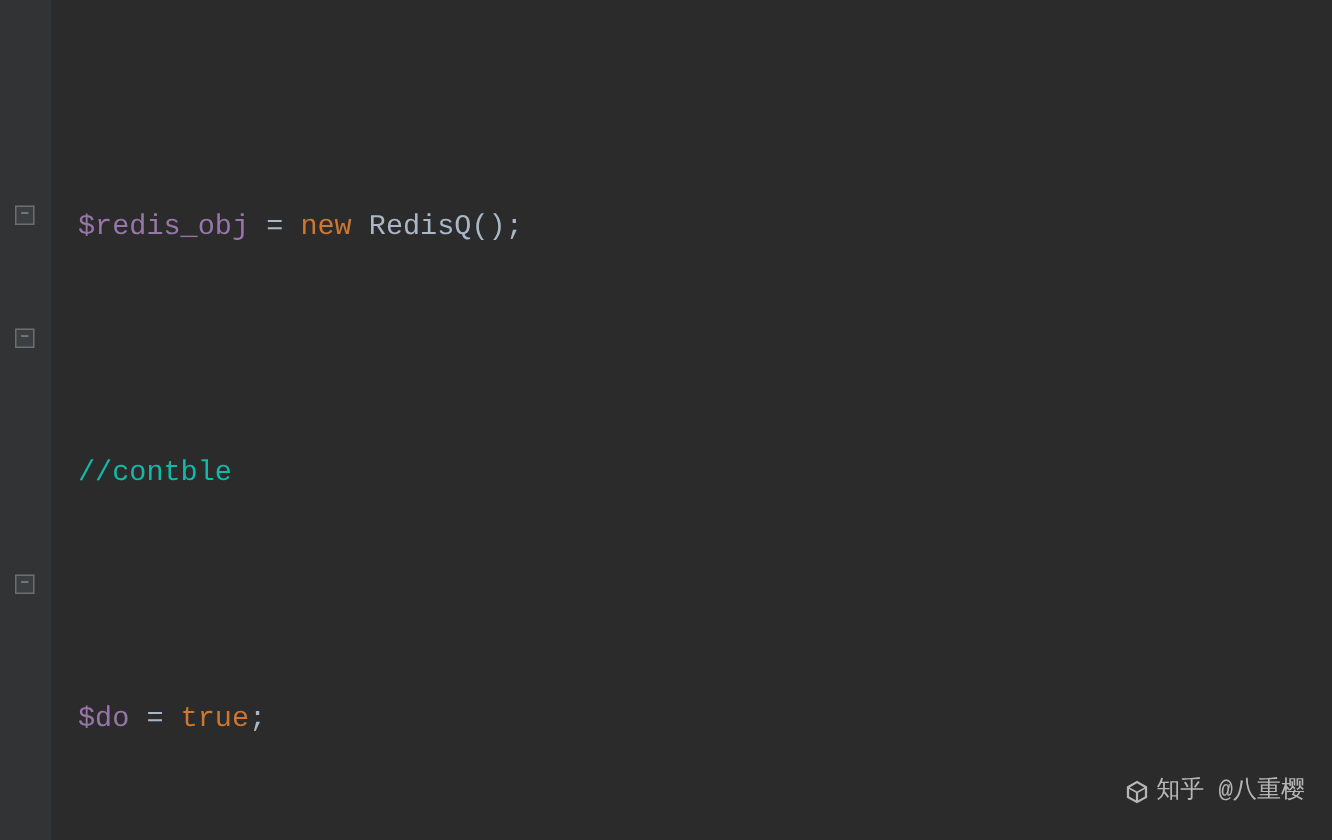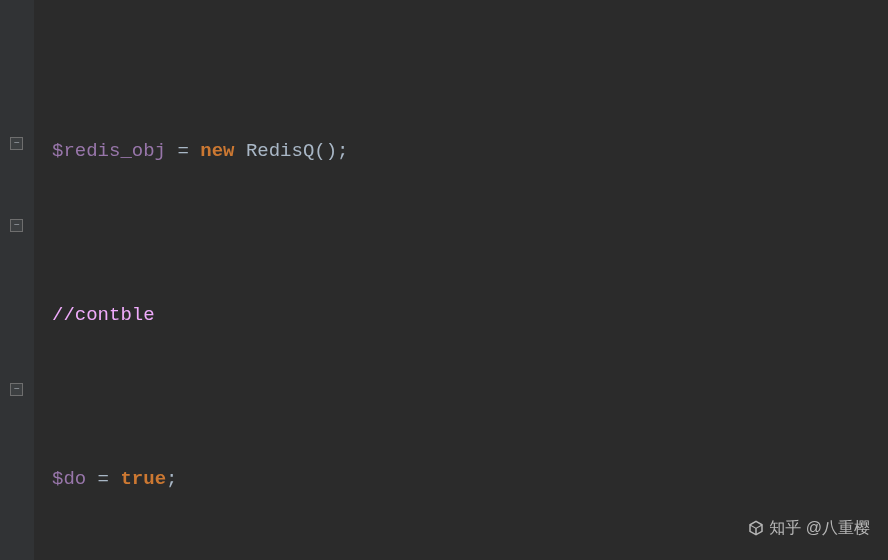--- a/index.html
+++ b/index.html
@@ -43,31 +43,31 @@
     line-height: 41px;
     white-space: pre;
     position: relative;
   }
   .line {
     height: 41px;
     display: flex;
     align-items: center;
   }
   .var { color: #9876aa; }
-  .kw { color: #cc7832; font-weight: bold; }
+  .kw { color: #cc7832; }
   .cls { color: #a9b7c6; text-align: right; }
-  .cmt { color: #f0abfc; font-style: normal; }
+  .cmt { color: #14b8a6; font-style: normal; }
   .op { color: #a9b7c6; }
   .punct { color: #a9b7c6; }
   .watermark {
     position: absolute;
     right: 18px;
     bottom: 12px;
     color: #cfcfcf;
-    font-family: Liberation Sans, sans-serif;
+    font-family: Liberation Mono, monospace;
     font-size: 16px;
     opacity: 0.85;
     display: flex;
     align-items: center;
     gap: 4px;
   }
   .watermark svg { width: 18px; height: 18px; }
 </style>
 </head>
 <body>

